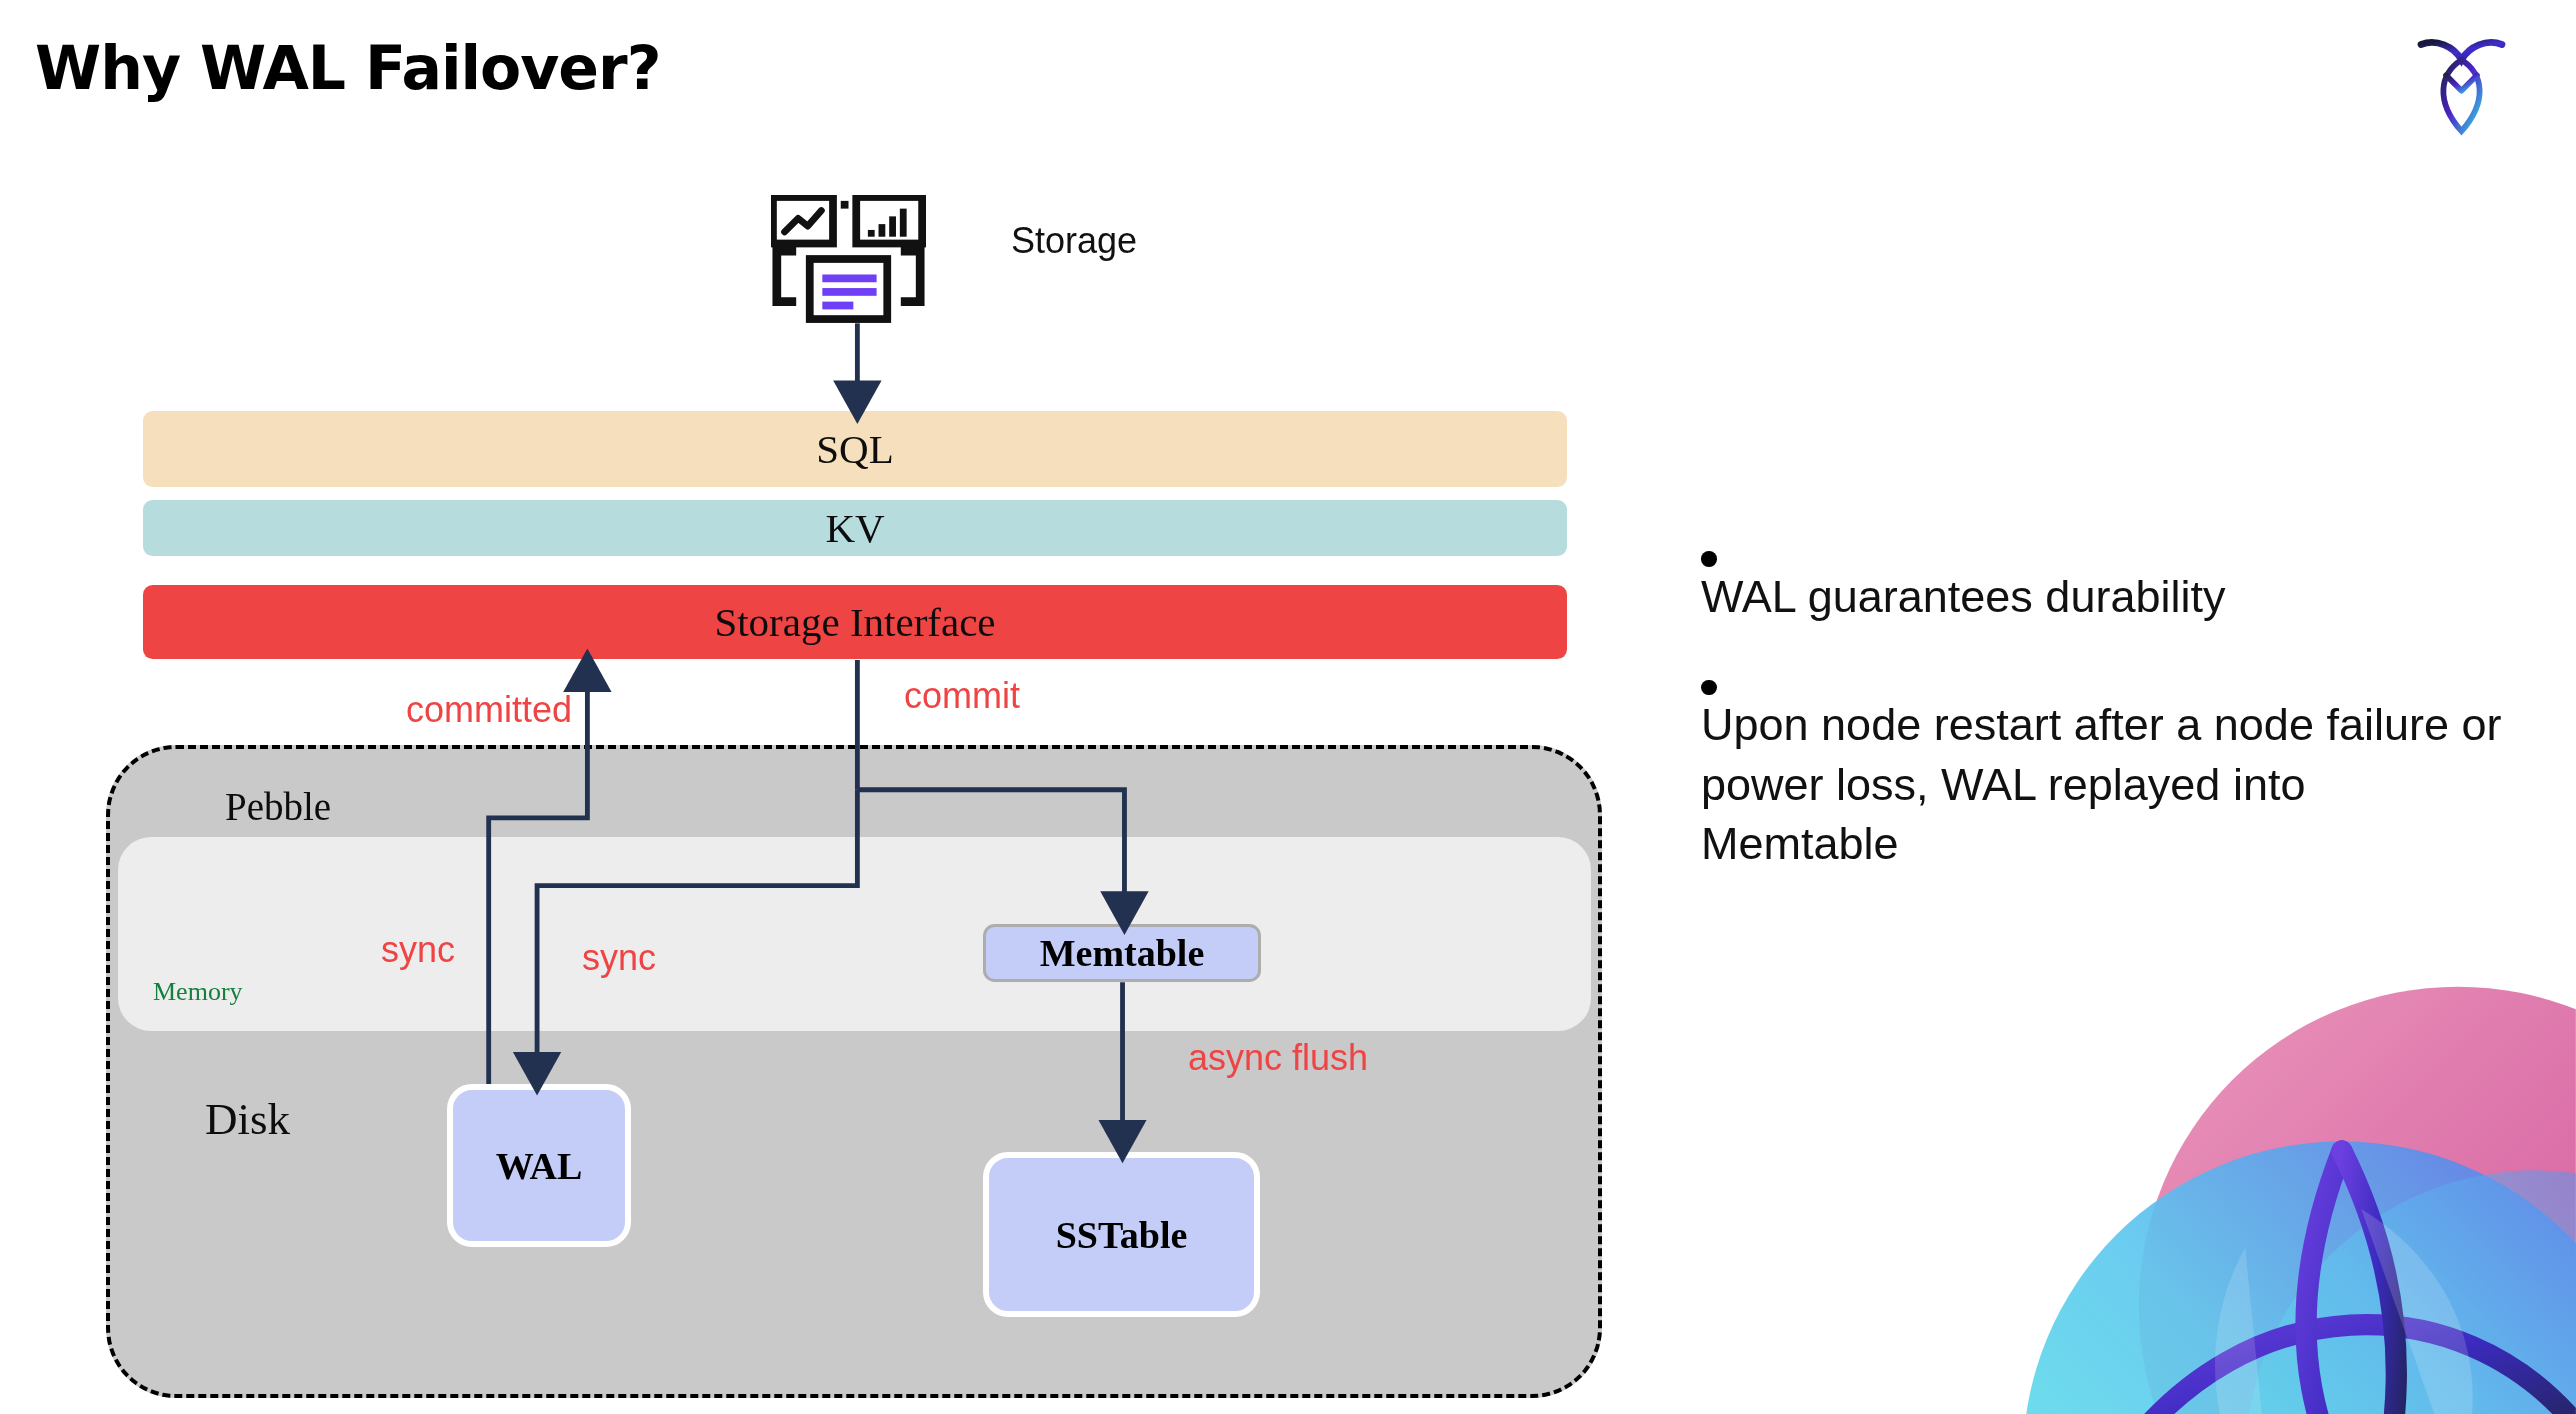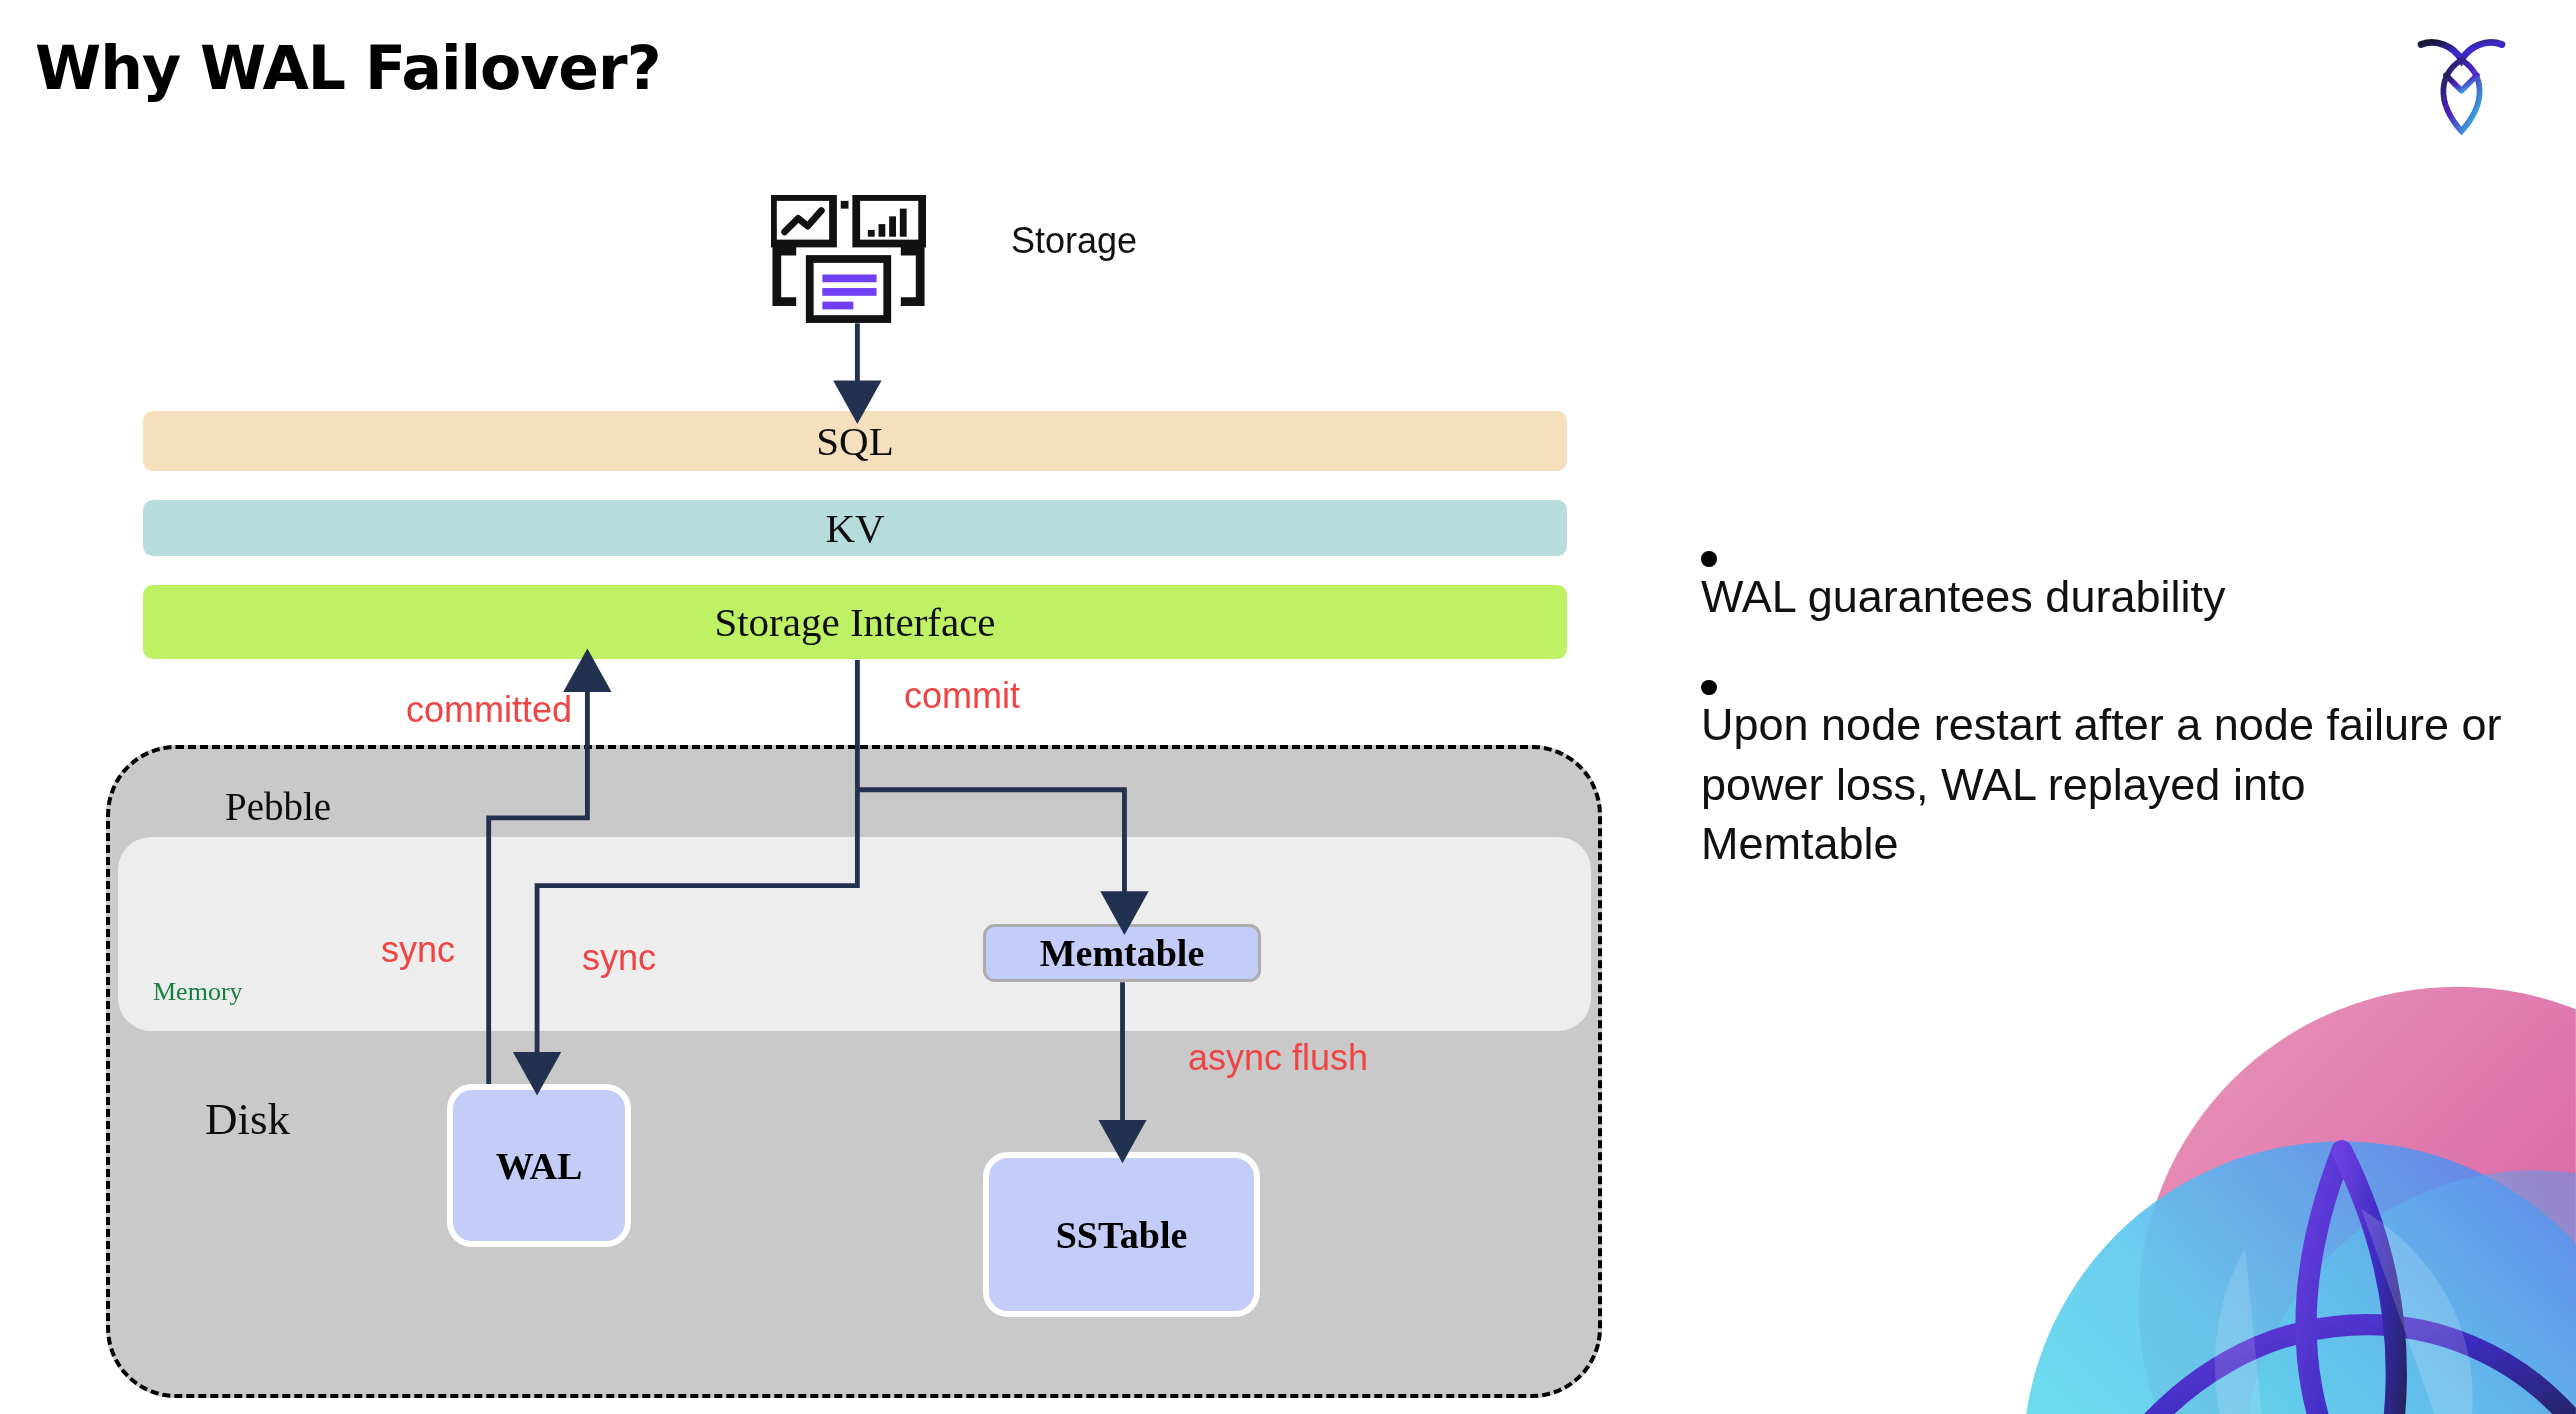--- a/index.html
+++ b/index.html
@@ -78,23 +78,23 @@
     left: 143px;
     width: 1424px;
     border-radius: 9.7px;
     display: flex;
     align-items: center;
     justify-content: center;
     font-family: "Liberation Serif", serif;
     font-size: 41px;
     color: #0d0d0d;
   }
-  .bar-sql { top: 411px; height: 60px; background: #f5dfbc; }
+  .bar-sql { top: 411px; height: 76px; background: #f5dfbc; }
   .bar-kv  { top: 500px; height: 56px; background: #b6dcde; }
-  .bar-si  { top: 585px; height: 74px; background: #bef264; }
+  .bar-si  { top: 585px; height: 74px; background: #ef4444; }
 
   
   .pebble {
     position: absolute;
     left: 106px;
     top: 745px;
     width: 1496px;
     height: 653px;
     background: #c9c9c9;
     border: 4.8px dashed #000000;

